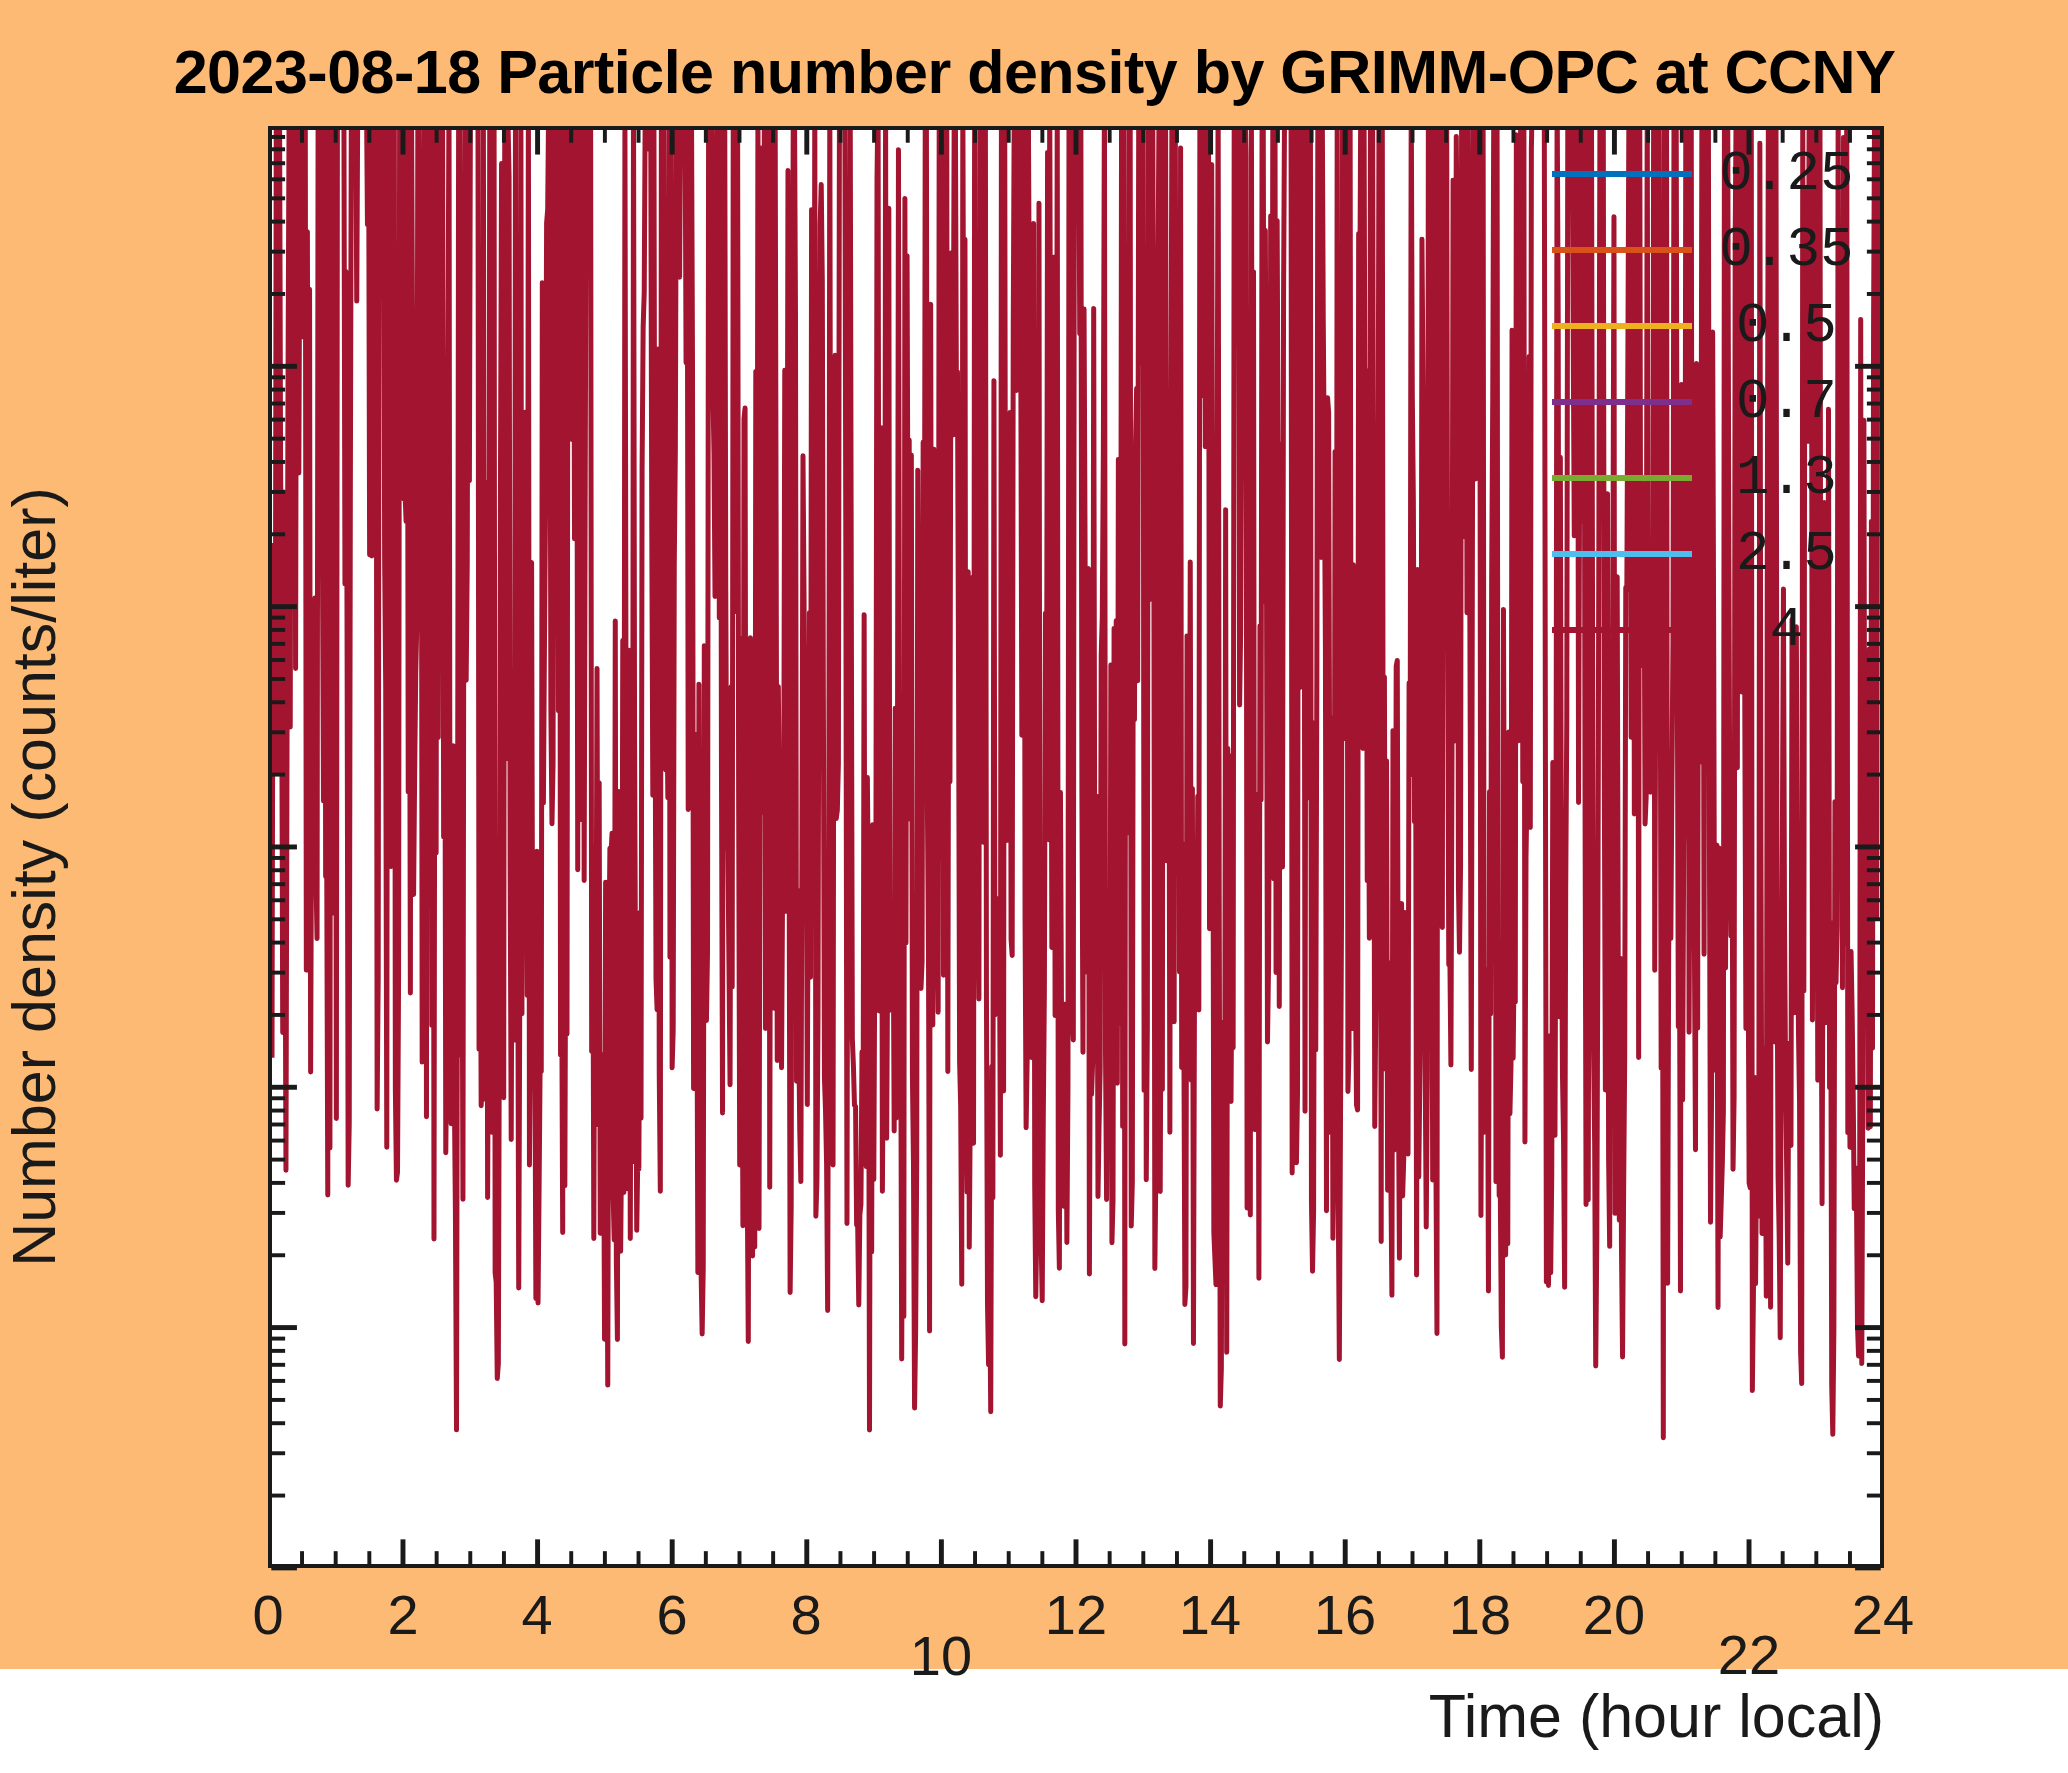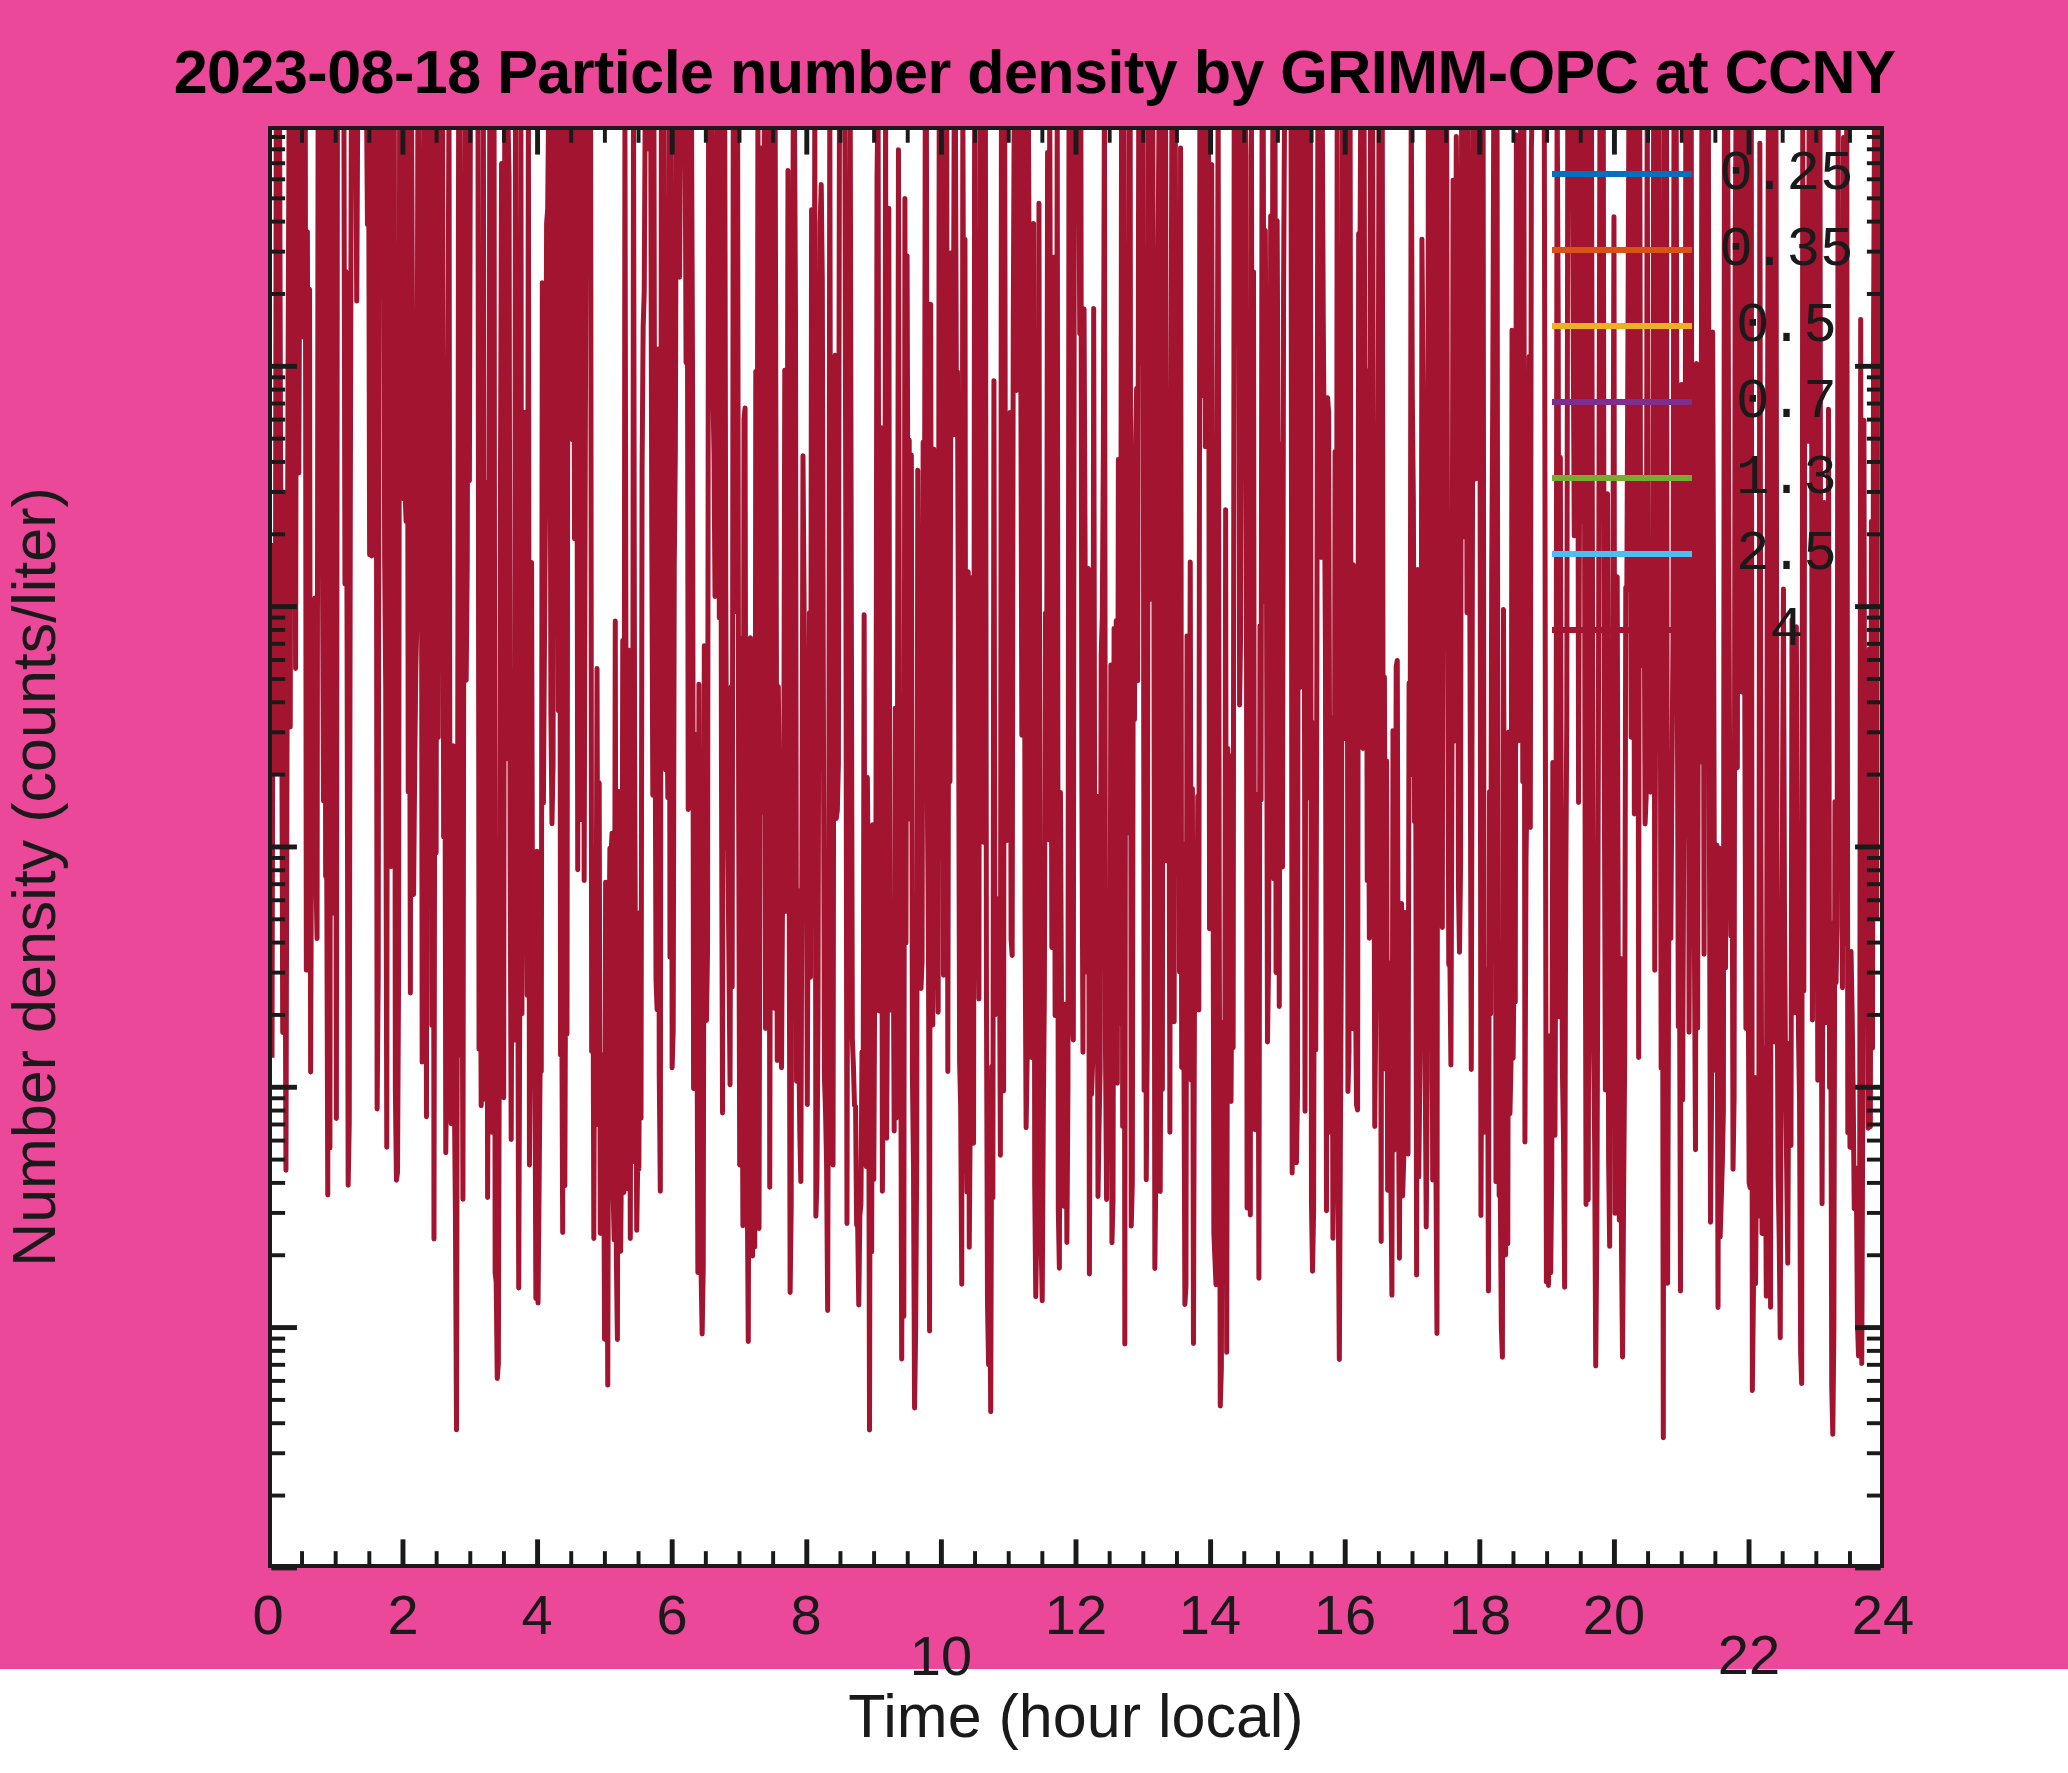--- a/index.html
+++ b/index.html
@@ -1,17 +1,17 @@
 <!DOCTYPE html>
 <html><head>
 <meta charset="utf-8">
 <style>
   html,body{margin:0;padding:0;background:#ffffff;}
   body{width:2069px;height:1773px;font-family:"Liberation Sans",sans-serif;overflow:hidden;}
-  #fig{position:relative;width:2069px;height:1669px;background:#ec4899;}
+  #fig{position:relative;width:2069px;height:1669px;background:#fdba74;}
 
   #title{
     position:absolute; left:0; top:37px; width:2069px;
     text-align:center;
     font-size:61px; font-weight:bold; color:#000;
     letter-spacing:-0.5px; white-space:nowrap;
     font-family:"Liberation Sans",sans-serif;
   }
 
   #plotbox{
@@ -28,21 +28,21 @@
   
   #xlabels{position:absolute;left:0;top:1582px;width:2069px;height:89px;}
   .xtick{
     position:absolute; transform:translateX(-50%);
     font-size:56px; color:#1a1a1a; white-space:nowrap;
     font-family:"Liberation Sans",sans-serif;
   }
 
   #xaxis-title{
     position:absolute; left:268px; top:1681px; width:1616px;
-    text-align:center; font-size:61px; color:#1a1a1a; white-space:nowrap;
+    text-align:right; font-size:61px; color:#1a1a1a; white-space:nowrap;
     font-family:"Liberation Sans",sans-serif;
   }
   #yaxis-title{
     position:absolute;
     left:-680px; top:842px;
     width:1428px;
     transform:rotate(-90deg);
     transform-origin:center center;
     text-align:center; font-size:61px; color:#1a1a1a; white-space:nowrap;
     font-family:"Liberation Sans",sans-serif;

